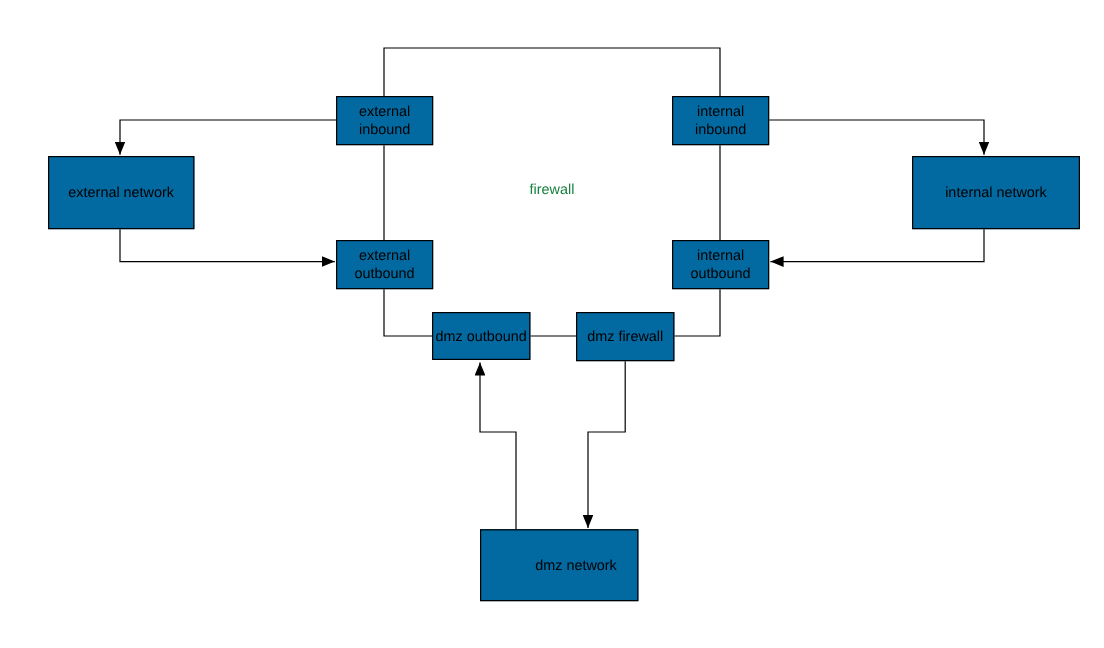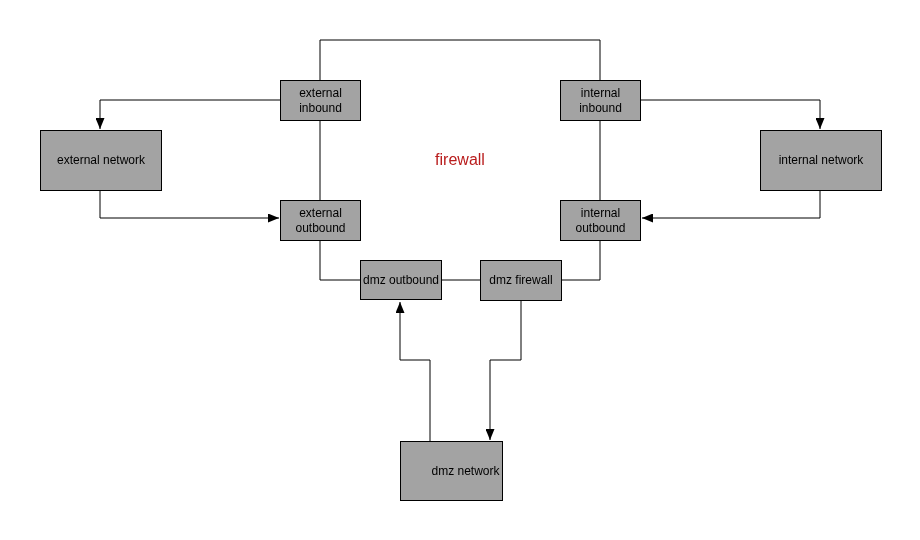--- a/index.html
+++ b/index.html
@@ -23,48 +23,48 @@
     height: 540px;
   }
   .edges-layer polyline {
     fill: none;
     stroke: #000000;
     stroke-width: 1;
   }
   .node {
     position: absolute;
     box-sizing: border-box;
-    background: #a3a3a3;
+    background: #0369a1;
     border: 1px solid #000000;
     display: flex;
     flex-direction: column;
     align-items: center;
     justify-content: center;
     text-align: center;
     font-size: 12px;
     line-height: 15px;
     color: #000000;
   }
   .node span { display: block; }
   .floating-label {
     position: absolute;
-    font-size: 16px;
-    color: #b91c1c;
+    font-size: 12px;
+    color: #15803d;
     text-align: center;
   }
   
   .n-ext-inbound  { left: 280px; top: 80px;  width: 81px;  height: 41px; }
   .n-int-inbound  { left: 560px; top: 80px;  width: 81px;  height: 41px; }
   .n-ext-network  { left: 40px;  top: 130px; width: 122px; height: 61px; }
-  .n-int-network  { left: 760px; top: 130px; width: 122px; height: 61px; }
+  .n-int-network  { left: 760px; top: 130px; width: 140px; height: 61px; }
   .n-ext-outbound { left: 280px; top: 200px; width: 81px;  height: 41px; }
   .n-int-outbound { left: 560px; top: 200px; width: 81px;  height: 41px; }
   .n-dmz-outbound { left: 360px; top: 260px; width: 82px;  height: 40px; }
   .n-dmz-inbound  { left: 480px; top: 260px; width: 82px;  height: 41px; }
-  .n-dmz-network  { left: 400px; top: 441px; width: 103px; height: 60px; padding-left: 28px; }
+  .n-dmz-network  { left: 400px; top: 441px; width: 132px; height: 60px; padding-left: 28px; }
   .l-firewall     { left: 410px; top: 151px; width: 100px; }
 </style>
 </head>
 <body>
 
 <div class="stage">
 
   <svg class="edges-layer" viewBox="0 0 920 540" xmlns="http://www.w3.org/2000/svg">
     <defs>
       <marker id="arrow" viewBox="0 0 11 9" refX="11" refY="4.5" markerWidth="11" markerHeight="9" orient="auto">

